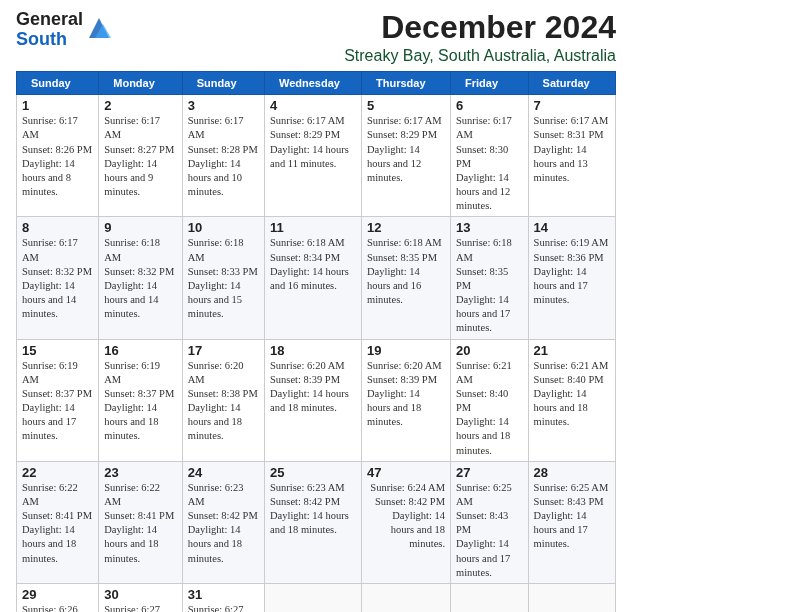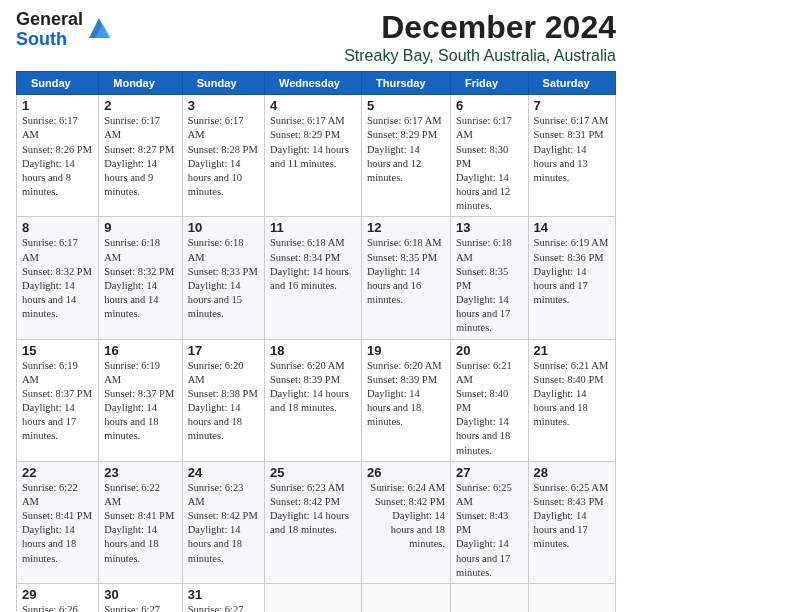--- a/index.html
+++ b/index.html
@@ -291,21 +291,21 @@
 Sunset: 8:42 PM
 Daylight: 14 hours and 18 minutes.</div>
           </td>
           <td>
             <span class="day-number">25</span>
             <div class="day-info" style="white-space: pre-line;">Sunrise: 6:23 AM
 Sunset: 8:42 PM
 Daylight: 14 hours and 18 minutes.</div>
           </td>
           <td>
-            <span class="day-number">26</span>
+            <span class="day-number">47</span>
             <div class="day-info" style="white-space: pre-line; text-align: right;">Sunrise: 6:24 AM
 Sunset: 8:42 PM
 Daylight: 14 hours and 18 minutes.</div>
           </td>
           <td>
             <span class="day-number">27</span>
             <div class="day-info" style="white-space: pre-line;">Sunrise: 6:25 AM
 Sunset: 8:43 PM
 Daylight: 14 hours and 17 minutes.</div>
           </td>

